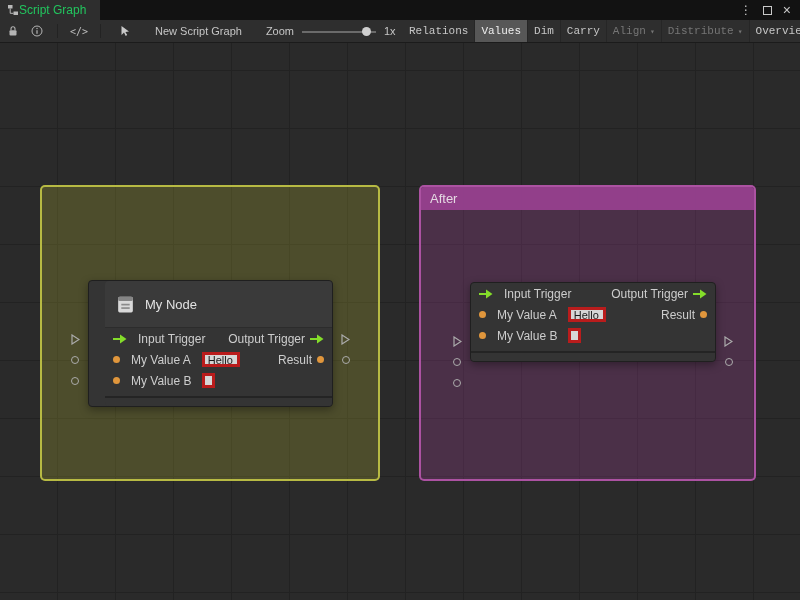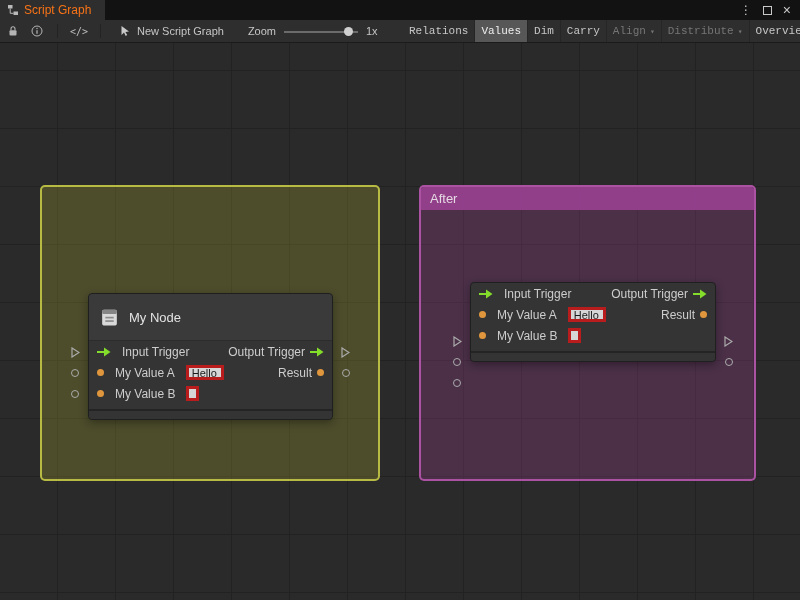--- a/index.html
+++ b/index.html
@@ -11,23 +11,23 @@
     overflow: hidden;
     position: relative;
   }
 
   
   .tabbar {
     position: absolute; top: 0; left: 0; width: 800px; height: 20px;
     background: #121212; display: flex; align-items: stretch;
   }
   .tab {
-    display: flex; align-items: center; gap: 5px;
+    display: flex; align-items: center; 
     padding: 0 14px 0 7px; background: #2e2e2e;
-    color: #f97316; font-size: 12px;
+    color: #22c55e; font-size: 12px;
   }
   .win-controls {
     margin-left: auto; display: flex; align-items: center; gap: 11px;
     padding-right: 9px; color: #c9c9c9;
   }
   .kebab { font-size: 12px; line-height: 1; }
   .maxbox { width: 9px; height: 9px; border: 1px solid #c9c9c9; display: inline-block; }
   .closex { font-size: 14px; line-height: 1; }
 
   
@@ -38,21 +38,21 @@
     display: flex; align-items: center; overflow: hidden; white-space: nowrap;
   }
   .tb-icon { display: inline-flex; align-items: center; justify-content: center; }
   .tb-lock { margin-left: 7px; }
   .tb-info { margin-left: 12px; }
   .tb-sep { width: 1px; height: 14px; background: #232323; }
   .sep1 { margin-left: 14px; }
   .sep2 { margin-left: 12px; }
   .tb-code { margin-left: 12px; font-family: "DejaVu Sans Mono", monospace; font-size: 10px; color: #bdbdbd; }
   .tb-cursor { margin-left: 18px; }
-  .tb-name { margin-left: 6px; }
+  .tb-name { margin-left: 24px; }
   .tb-zoom-label { margin-left: 24px; }
   .zoom-slider { margin-left: 8px; width: 74px; height: 23px; position: relative; }
   .zoom-track { position: absolute; top: 11px; left: 0; width: 100%; height: 2px; background: #6b6b6b; }
   .zoom-thumb { position: absolute; top: 7px; left: 60px; width: 9px; height: 9px; border-radius: 50%; background: #cfcfcf; }
   .tb-zoom-value { margin-left: 8px; }
   .tb-right { position: absolute; left: 403px; top: 0; height: 22px; display: flex; align-items: stretch; }
   .tb-btn {
     display: flex; align-items: center; padding: 0 6px;
     border-left: 1px solid #262626; color: #c6c6c6; font-family: Liberation Mono, monospace;
   }
@@ -197,21 +197,21 @@
     </span>
     <span class="tb-btn">Overview</span>
     <span class="tb-btn">Full Screen</span>
   </span>
 </div>
 
 <div class="canvas">
 
   <div class="group before">
 
-    <div class="node" style="left:46px; top:106px;">
+    <div class="node" style="left:46px; top:93px;padding-left:16px;">
       <div class="node-header">
         <span class="tb-icon">
           <svg width="21" height="21" viewBox="0 0 20 20">
             <rect x="3" y="2.5" width="14" height="15" rx="1.5" fill="#d9d9d9"></rect>
             <rect x="3" y="2.5" width="14" height="4.2" rx="1.5" fill="#858585"></rect>
             <rect x="6" y="9.3" width="8" height="1.6" fill="#8a8a8a"></rect>
             <rect x="6" y="12.6" width="8" height="1.6" fill="#8a8a8a"></rect>
           </svg>
         </span>
         <span class="node-title">My Node</span>

